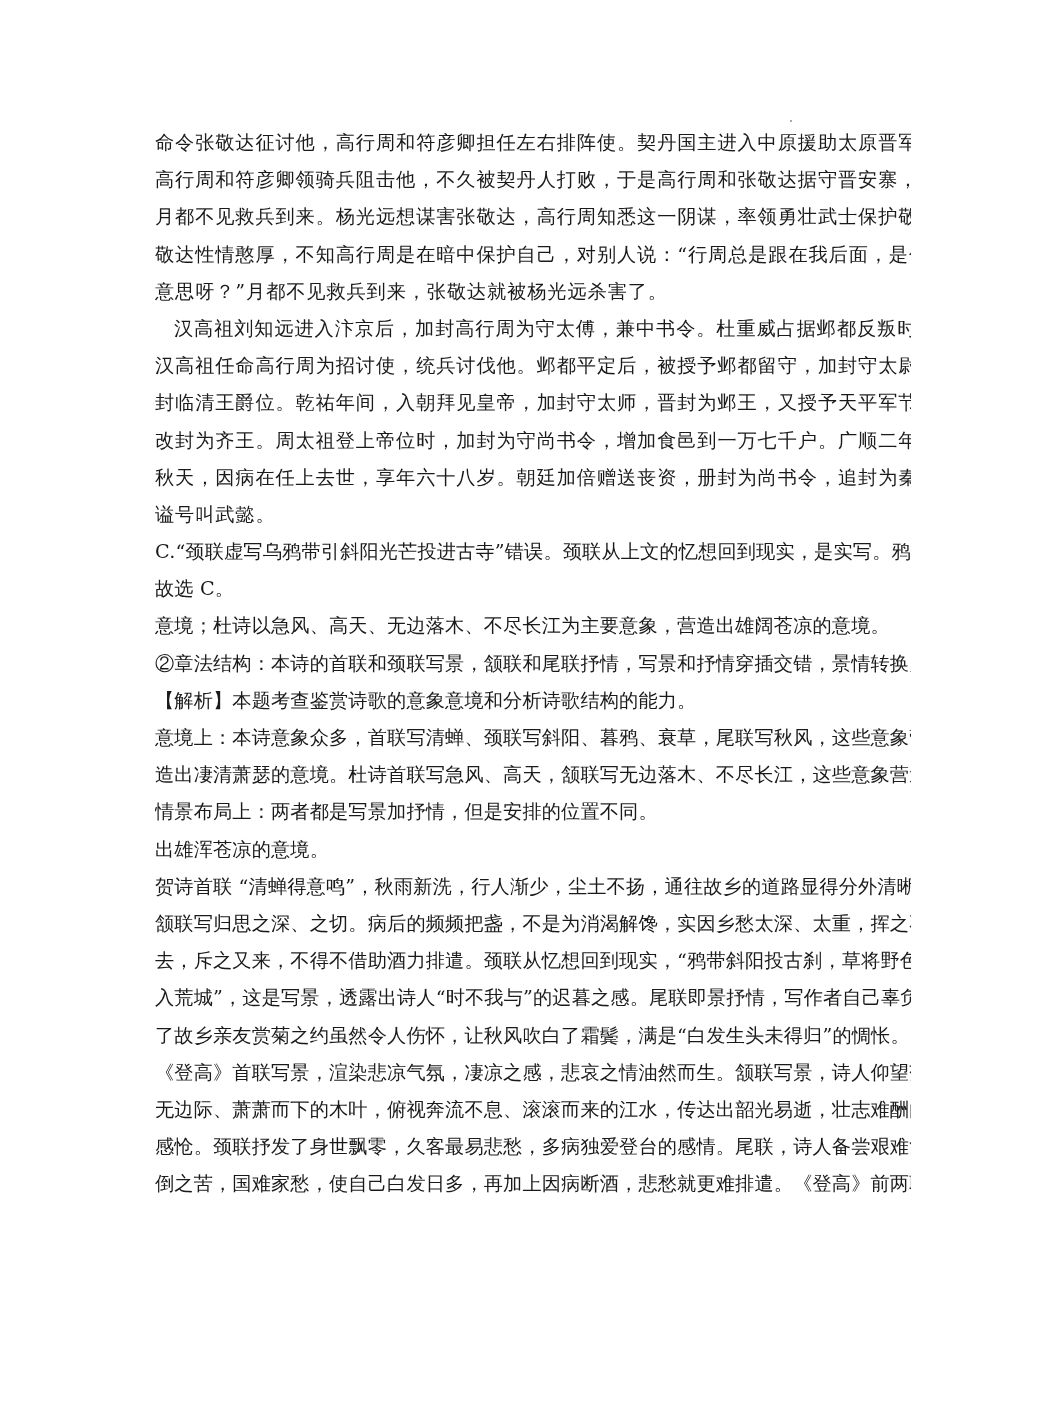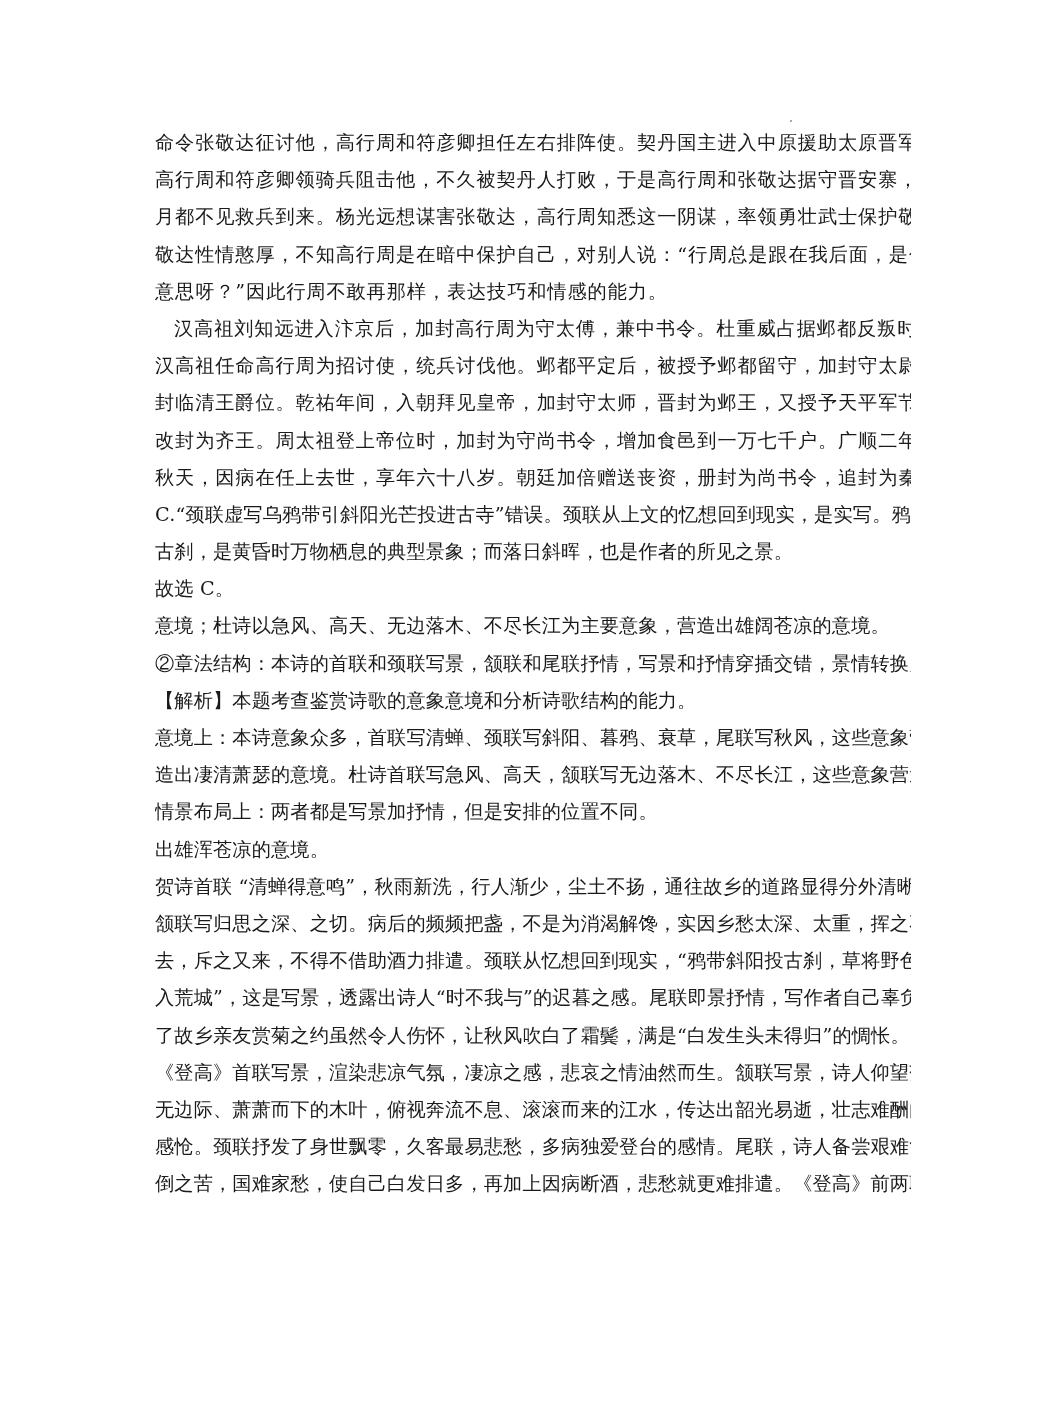--- a/index.html
+++ b/index.html
@@ -54,34 +54,34 @@
 
 <div class="dot-mark"></div>
 
 <div class="page">
 
   <div>
     <div class="line kai">命令张敬达征讨他，高行周和符彦卿担任左右排阵使。契丹国主进入中原援助太原晋军时，</div>
     <div class="line kai">高行周和符彦卿领骑兵阻击他，不久被契丹人打败，于是高行周和张敬达据守晋安寨，几个</div>
     <div class="line kai">月都不见救兵到来。杨光远想谋害张敬达，高行周知悉这一阴谋，率领勇壮武士保护敬达。</div>
     <div class="line kai">敬达性情憨厚，不知高行周是在暗中保护自己，对别人说：“行周总是跟在我后面，是什么</div>
-    <div class="line kai last">意思呀？”因此行周不敢再那样，表达技巧和情感的能力。</div>
+    <div class="line kai last">意思呀？”月都不见救兵到来，张敬达就被杨光远杀害了。</div>
   </div>
 
   <div>
     <div class="line kai indent">汉高祖刘知远进入汴京后，加封高行周为守太傅，兼中书令。杜重威占据邺都反叛时，</div>
     <div class="line kai">汉高祖任命高行周为招讨使，统兵讨伐他。邺都平定后，被授予邺都留守，加封守太尉，晋</div>
     <div class="line kai">封临清王爵位。乾祐年间，入朝拜见皇帝，加封守太师，晋封为邺王，又授予天平军节度使，</div>
     <div class="line kai">改封为齐王。周太祖登上帝位时，加封为守尚书令，增加食邑到一万七千户。广顺二年(952)</div>
     <div class="line kai">秋天，因病在任上去世，享年六十八岁。朝廷加倍赠送丧资，册封为尚书令，追封为秦王，</div>
+    <div class="line kai last">谥号叫武懿。</div>
   </div>
 
   <div>
     <div class="line">C.“颈联虚写乌鸦带引斜阳光芒投进古寺”错误。颈联从上文的忆想回到现实，是实写。鸦投</div>
-    <div class="line last">古刹，是黄昏时万物栖息的典型景象；而落日斜晖，也是作者的所见之景。</div>
     <div class="line last">故选 C。</div>
   </div>
 
   <div>
     <div class="line last">意境；杜诗以急风、高天、无边落木、不尽长江为主要意象，营造出雄阔苍凉的意境。</div>
     <div class="line">②章法结构：本诗的首联和颈联写景，颔联和尾联抒情，写景和抒情穿插交错，景情转换灵</div>
     <div class="line last">【解析】本题考查鉴赏诗歌的意象意境和分析诗歌结构的能力。</div>
     <div class="line">意境上：本诗意象众多，首联写清蝉、颈联写斜阳、暮鸦、衰草，尾联写秋风，这些意象营</div>
     <div class="line">造出凄清萧瑟的意境。杜诗首联写急风、高天，颔联写无边落木、不尽长江，这些意象营造</div>
     <div class="line last">情景布局上：两者都是写景加抒情，但是安排的位置不同。</div>

